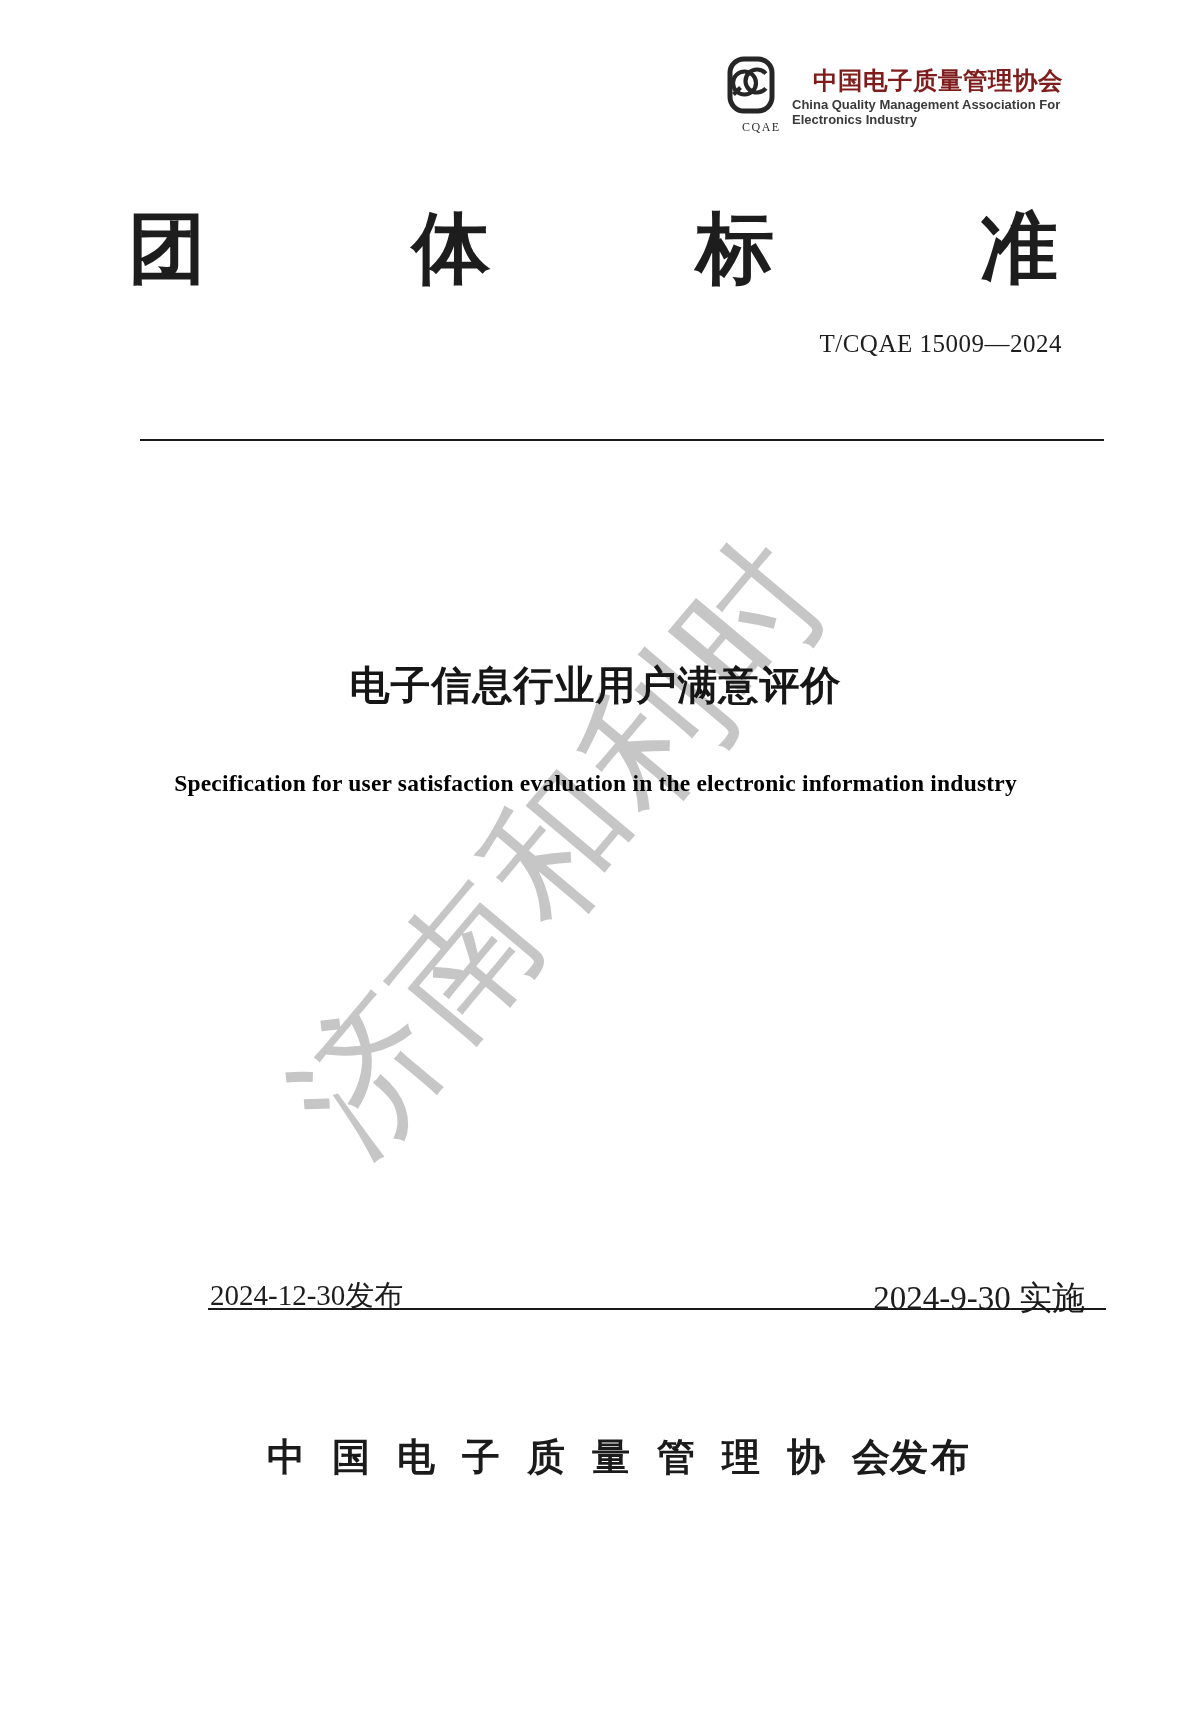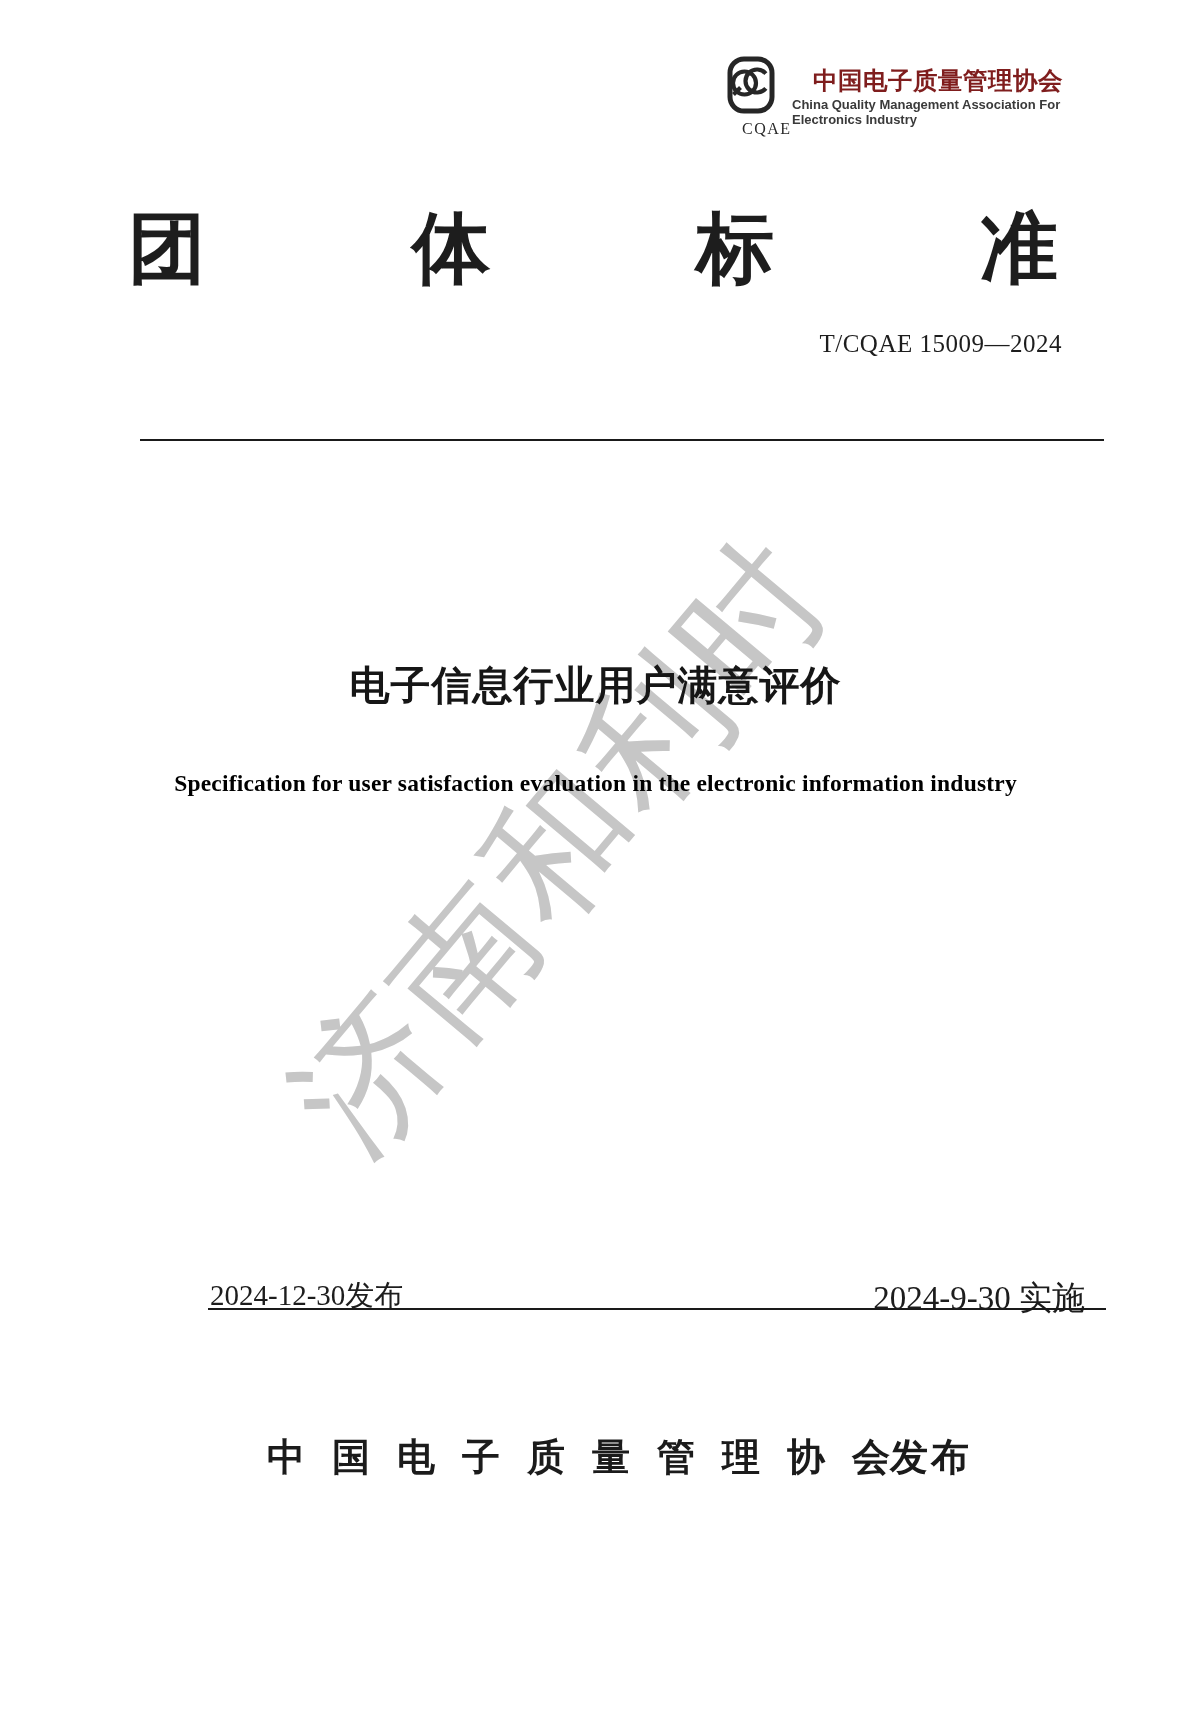--- a/index.html
+++ b/index.html
@@ -12,21 +12,21 @@
     color:#1d1d1d;
   }
   
   .ics-block{
     position:absolute;left:136px;top:58px;
     font-size:21px;line-height:33px;
     letter-spacing:0.5px;white-space:pre;
   }
   
   .logo-wrap{position:absolute;left:726px;top:56px;width:50px;text-align:center;}
-  .logo-acronym{font-size:16px;letter-spacing:1.5px;margin-top:2px;color:#2a2a2a;margin-left:16px;}
+  .logo-acronym{font-size:12px;letter-spacing:1.5px;margin-top:2px;color:#2a2a2a;margin-left:16px;}
   .assoc-cn{
     position:absolute;left:813px;top:64px;
     font-family:"Liberation Sans", sans-serif;
     font-weight:900;font-size:24.5px;letter-spacing:0.5px;color:#7f1d1d;
   }
   .assoc-en{
     position:absolute;left:792px;top:97px;width:290px;
     font-family:"Liberation Sans", sans-serif;
     font-weight:700;font-size:13px;letter-spacing:0;color:#3a3a3a;
   }

